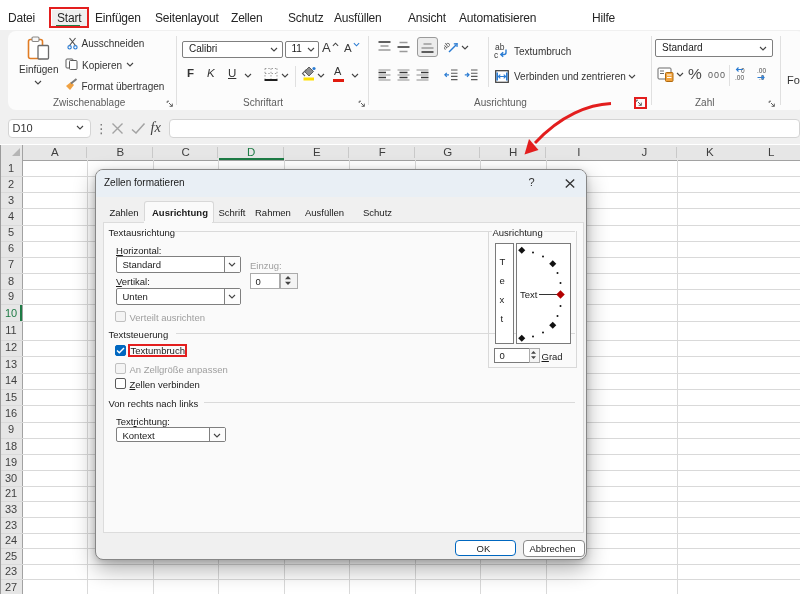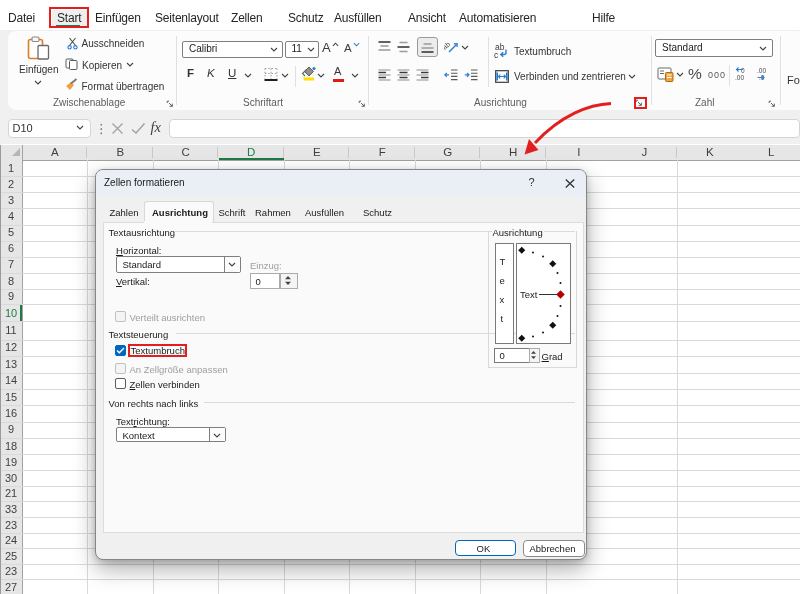--- a/index.html
+++ b/index.html
@@ -370,20 +370,27 @@
   </div>
   <span class="dlbl dis" style="left:154.5px;top:89.5px">Einzug:</span>
   <div class="a" style="left:154.5px;top:103px;width:28px;height:13.5px;background:#fff;border:1px solid #ababab"></div>
   <span class="dlbl" style="left:160px;top:105.5px">0</span>
   <div class="a" style="left:184px;top:103px;width:16px;height:13.5px;background:#f4f4f4;border:1px solid #ababab"></div>
   <svg class="a" style="left:188px;top:105px" width="8" height="11" viewBox="0 0 8 11">
         <path d="M4 1 L7 4.2 H1 Z" fill="#444"></path>
         <path d="M4 10 L1 6.8 H7 Z" fill="#444"></path>
       </svg>
   <span class="dlbl" style="left:20.5px;top:106px"><u>V</u>ertikal:</span>
+  <div class="combo" style="left:20px;top:118px;width:123px;height:14.5px">
+    <span class="ctext" style="top:1.5px">Unten</span>
+    <div class="cbtn"></div>
+    <svg class="a" style="right:4px;top:5px;z-index:2" width="8" height="5" viewBox="0 0 8 5">
+          <path d="M1 1 L4 4 L7 1" stroke="#444" stroke-width="1.1" fill="none"></path>
+        </svg>
+  </div>
   <div class="chk dis" style="left:19.5px;top:140.5px"></div>
   <span class="dlbl dis" style="left:34px;top:141.5px">Verteilt ausrichten</span>
 
   <span class="dlbl" style="left:13px;top:158.5px">Textsteuerung</span>
   <div class="gline" style="left:80px;top:163px;width:399px"></div>
   <div class="chk on" style="left:19.5px;top:174.8px"></div>
   <svg class="a" style="left:20.5px;top:177.3px;z-index:2" width="9" height="7" viewBox="0 0 9 7">
         <path d="M1 3.5 L3.3 5.8 L8 1" stroke="#fff" stroke-width="1.4" fill="none"></path>
       </svg>
   <span class="dlbl" style="left:35px;top:175.4px">Text<u>u</u>mbruch</span>

